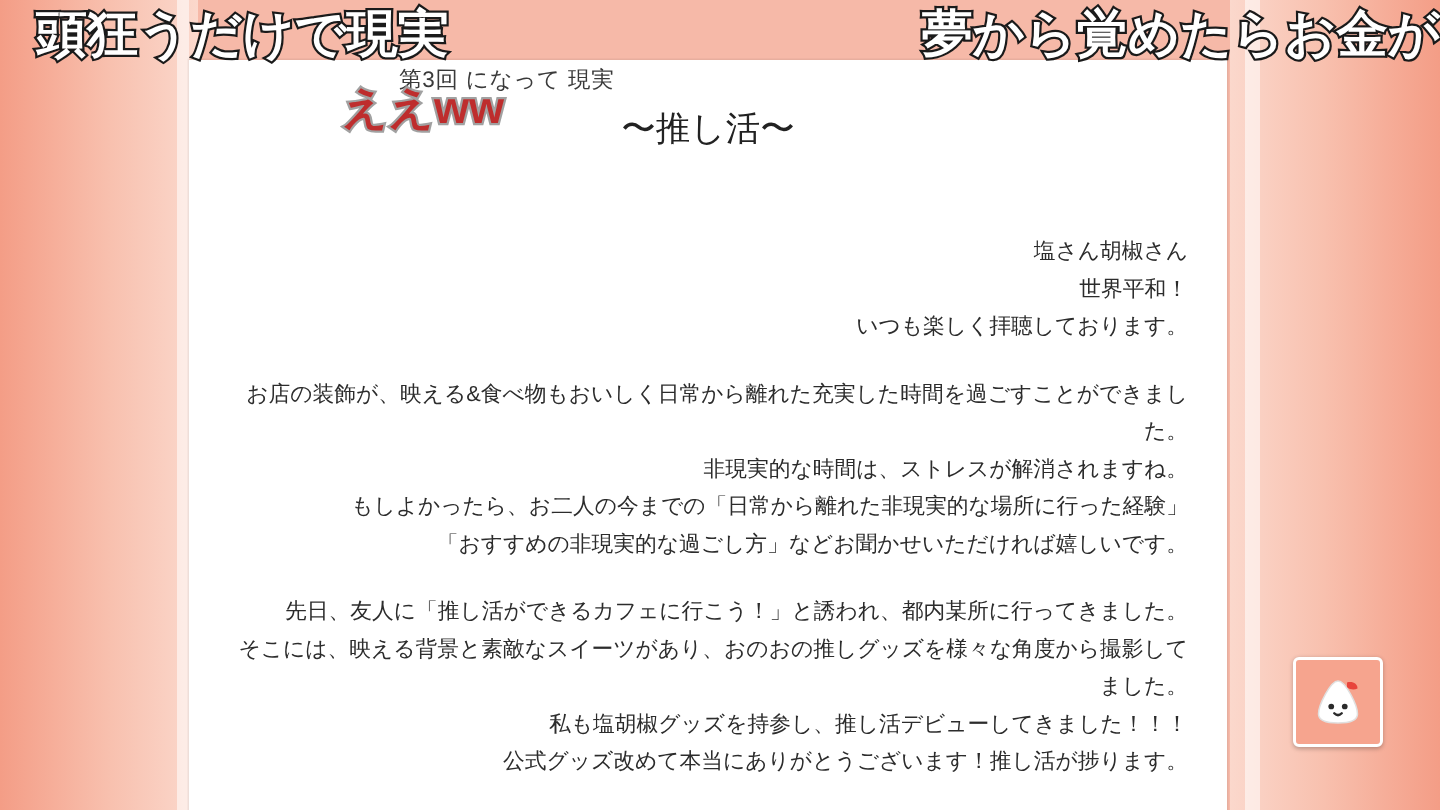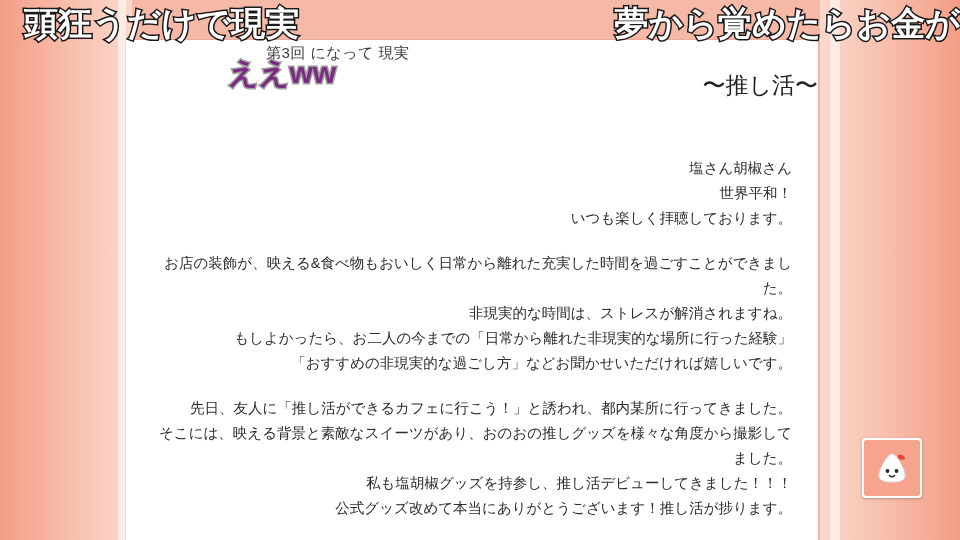--- a/index.html
+++ b/index.html
@@ -71,21 +71,21 @@
     top: 4px;
     font-size: 15px;
     color: #3a3a3a;
     letter-spacing: .5px;
     white-space: nowrap;
   }
   .doc-title {
     position: absolute;
     left: 0; right: 0;
     top: 30px;
-    text-align: right;
+    text-align: center;
     font-size: 23px;
     color: #222;
     font-weight: 400;
   }
   .doc-employee {
     position: absolute;
     left: 36px;
     top: 72px;
     font-size: 16px;
     color: #2e2e2e;
@@ -153,21 +153,21 @@
   }
   .telop-b {
     right: 0px;
     top: 6px;
     font-size: 34px;
   }
   .telop-c {
     left: 228px;
     top: 58px;
     font-size: 30px;
-    color: #701a75;
+    color: #b91c1c;
     -webkit-text-stroke: 3px #9a9a9a;
     opacity: .92;
   }
   .telop-d {
     left: 258px;
     top: 100px;
     font-size: 32px;
     color: #ffffff;
     -webkit-text-stroke: 3px #8c8c8c;
     opacity: .95;

